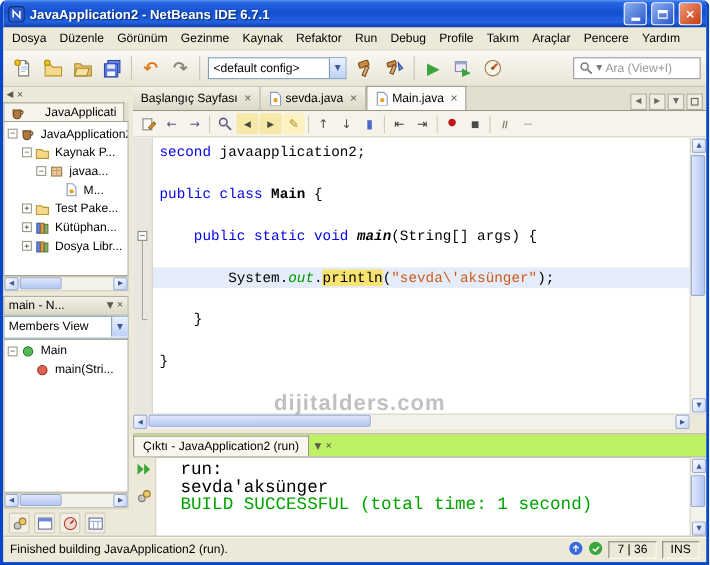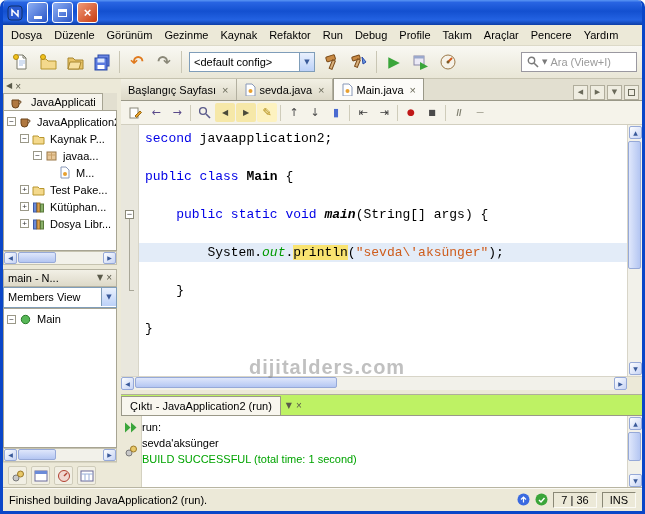--- a/index.html
+++ b/index.html
@@ -37,21 +37,21 @@
   
   .main{flex:1;display:flex;min-height:0}
   .vsplit{width:4px;background:#ece9d8;flex:none}
   .hsplit{height:4px;background:#ece9d8;flex:none}
   
   .leftcol{width:114px;flex:none;display:flex;flex-direction:column;background:#ece9d8}
   .lstrip{height:14px;flex:none;display:flex;align-items:center;gap:3px;padding:0 3px;
     font-size:8px;color:#5a5a4a;background:#ece9d8}
   .ptabrow{height:18px;flex:none;display:flex;align-items:flex-end;background:#e2dfd0;
     border-bottom:1px solid #a7a493}
-  .ptab{height:17px;display:flex;align-items:center;gap:3px;padding:0 6px;background:#f6f4ec;
+  .ptab{height:17px;display:flex;align-items:center;gap:13px;padding:0 6px;background:#f6f4ec;
     border:1px solid #a7a493;border-bottom:none;font-size:11px;white-space:nowrap;overflow:hidden}
   .treebox{flex:1;background:#fff;border:1px solid #a7a493;border-top:none;overflow:hidden;padding-top:2px}
   .navtreebox{border-top:1px solid #a7a493}
   .tree-row{height:17px;display:flex;align-items:center;font-size:11px;white-space:nowrap;padding-left:3px}
   .expander{width:9px;height:9px;flex:none;border:1px solid #9a9888;background:#fff;color:#333;
     font-size:8px;line-height:7px;text-align:center;margin-right:3px}
   .exp-spacer{width:12px;flex:none}
   .ticon{width:15px;height:13px;flex:none;margin-right:3px}
   .tlabel{overflow:hidden}
   
@@ -123,22 +123,22 @@
   .output{height:94px;flex:none;display:flex;flex-direction:column;border-top:1px solid #b0ad9c}
   .outtabs{height:20px;flex:none;display:flex;align-items:flex-end;background:#bef264}
   .outtab{height:19px;display:flex;align-items:center;gap:4px;padding:0 8px;font-size:11px;
     background:#f8f6ee;border:1px solid #9a9888;border-bottom:none;white-space:nowrap}
   .outtab-icons{display:flex;align-items:center;gap:4px;padding:0 5px;height:19px}
   .tasks-tab{flex:1;height:19px;display:flex;align-items:center;padding:0 8px;font-size:11px;
     background:linear-gradient(#f0eee2,#ddd9c8);border:1px solid #b0ad9c;border-right:none}
   .outbody{flex:1;display:flex;min-height:0;background:#fff;border-top:1px solid #9a9888}
   .outbar{width:21px;flex:none;background:#ece9d8;border-right:1px solid #d4d1c0;
     display:flex;flex-direction:column;align-items:center;gap:6px;padding-top:4px}
-  .outcontent{flex:1;padding:3px 0;font-family:Liberation Sans, sans-serif;
-    font-size:11px;line-height:16px;overflow:hidden}
+  .outcontent{flex:1;padding:3px 22px;font-family:Liberation Mono, monospace;
+    font-size:16px;line-height:16px;overflow:hidden}
   .out-line{white-space:pre;color:#000}
   .out-line.success{color:#00a400}
   
   .statusbar{height:23px;flex:none;display:flex;align-items:center;gap:5px;padding:0 6px;
     background:#ece9d8;border-top:1px solid #fbfaf5;box-shadow:0 -1px 0 #b8b5a2;font-size:11px}
   .status-msg{flex:1;white-space:nowrap;overflow:hidden}
   .scell{border:1px solid;border-color:#8a8876 #fbfaf5 #fbfaf5 #8a8876;padding:1px 7px;background:#ece9d8}
   .watermark{position:absolute;left:246px;top:356px;font-size:20px;font-weight:bold;
     color:rgba(130,130,130,.5);letter-spacing:1px;pointer-events:none;z-index:40}
 </style>
@@ -147,20 +147,21 @@
 
 <div class="window">
 
   <div class="titlebar">
     <span class="app-icon">
       <svg width="16" height="16">
           <rect x="1" y="1" width="14" height="14" rx="3" fill="#2a5ad0" stroke="#10306a"></rect>
           <path d="M5 11V5l6 6V5" stroke="#fff" stroke-width="1.5" fill="none"></path>
         </svg>
     </span>
+    <span class="title-text">JavaApplication2 - NetBeans IDE 6.7.1</span>
     <span class="tb-btn btn-blue">
         <span class="glyph-min"></span>
       </span>
     <span class="tb-btn btn-blue">
         <span class="glyph-max"></span>
       </span>
     <span class="tb-btn btn-close">×</span>
   </div>
 
   <div class="menubar" id="menubar">
@@ -354,20 +355,28 @@
         <span class="dd-arrow uic">▼</span>
       </div>
       <div class="treebox navtreebox" id="navigator-tree">
           <div class="tree-row">
             <span style="width: 0px; flex: 0 0 auto;"></span>
             <span class="expander">−</span>
             <span class="ticon"><svg width="13" height="13">
                 <circle cx="6.5" cy="6.5" r="4.2" fill="#58b858" stroke="#2a7a2a"></circle>
               </svg></span>
             <span class="tlabel">Main</span>
+          </div>
+          <div class="tree-row">
+            <span style="width: 13px; flex: 0 0 auto;"></span>
+            <span class="exp-spacer"></span>
+            <span class="ticon"><svg width="13" height="13">
+                <circle cx="6.5" cy="6.5" r="4.2" fill="#e06050" stroke="#9a2a20"></circle>
+              </svg></span>
+            <span class="tlabel">main(Stri...</span>
           </div>
         </div>
       <div class="hscroll">
         <span class="sbtn uic">◀</span>
         <span class="htrack">
             <span class="hthumb"></span>
           </span>
         <span class="sbtn uic">▶</span>
       </div>
       <div class="minibar">

